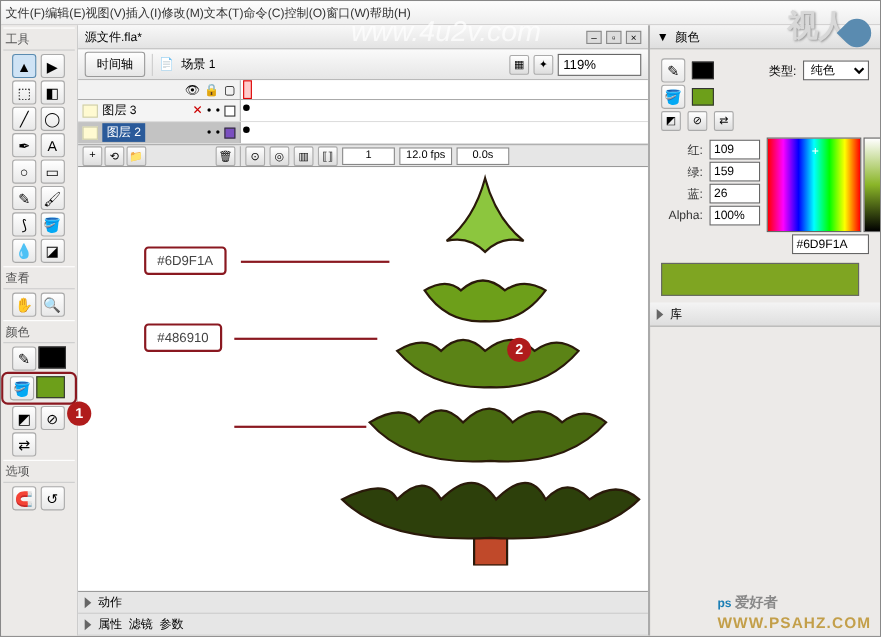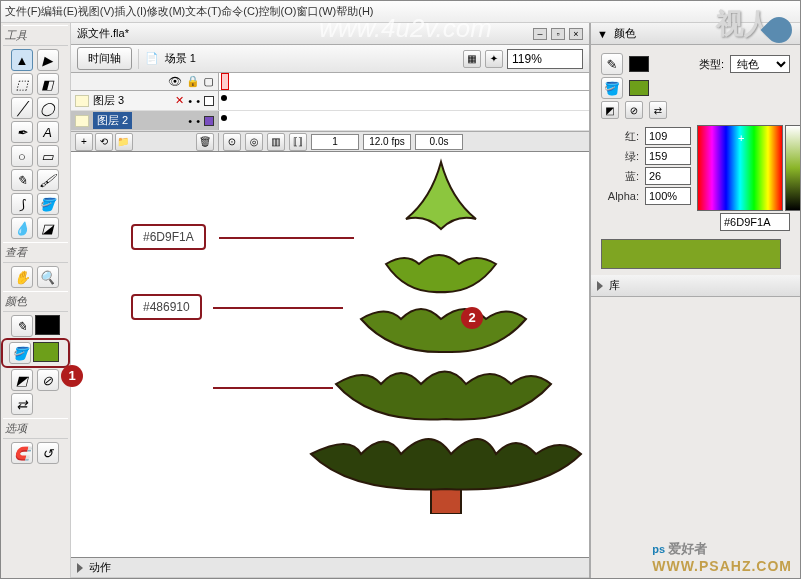--- a/index.html
+++ b/index.html
@@ -4,21 +4,21 @@
 <style>
 *{box-sizing:border-box;margin:0;padding:0;font-family:"Microsoft YaHei",Arial,sans-serif;font-size:11px;}
 body{background:#eceae8;width:801px;height:579px;overflow:hidden;position:relative;border:1px solid #888;}
 .menubar{height:22px;background:linear-gradient(#fdfdfd,#eee);display:flex;align-items:center;padding:0 4px;border-bottom:1px solid #ccc;}
 .menubar span{color:#333;}
 .watermark{position:absolute;top:12px;left:318px;font-size:26px;color:rgba(255,255,255,.7);font-family:Liberation Sans, sans-serif;font-style:italic;z-index:100;pointer-events:none;}
 .logo-right{position:absolute;top:4px;right:8px;z-index:100;}
 .logo-right .txt{font-size:28px;color:#d8d8d8;font-weight:bold;text-shadow:1px 1px 2px #999;}
 .logo-right .bird{display:inline-block;width:26px;height:26px;background:#5a8bb0;border-radius:0 50% 50% 50%;transform:rotate(-45deg);vertical-align:middle;margin-left:-6px;}
 .main{display:flex;height:555px;}
-.toolcol{width:70px;background:#eceae8;border-right:1px solid #ccc;padding:2px;font-style:italic;}
+.toolcol{width:70px;background:#eceae8;border-right:1px solid #ccc;padding:2px;}
 .sect-title{background:#eceae8;color:#555;font-size:11px;padding:2px 2px;border-top:1px solid #fff;border-bottom:1px solid #ccc;}
 .tool-grid{display:grid;grid-template-columns:1fr 1fr;gap:2px;padding:3px 8px;}
 .tool{width:22px;height:22px;background:linear-gradient(#fff,#e8e8e8);border:1px solid #aaa;border-radius:3px;display:flex;align-items:center;justify-content:center;font-size:13px;}
 .tool.active{background:#cfe3f5;border-color:#5a8bb0;}
 .swatch-pair{display:flex;gap:2px;padding:3px 8px;}
 .swatch{width:26px;height:20px;border:1px solid #333;}
 .center{flex:1;display:flex;flex-direction:column;background:#fff;position:relative;border-right:1px solid #aaa;}
 .doc-tab{height:22px;background:linear-gradient(#f8f8f8,#e3e3e3);border-bottom:1px solid #aaa;display:flex;align-items:center;padding:0 6px;gap:8px;}
 .doc-tab .close-mini{margin-left:auto;display:flex;gap:4px;}
 .mini-btn{width:14px;height:12px;background:#ddd;border:1px solid #888;font-size:9px;text-align:center;line-height:10px;}
@@ -228,20 +228,26 @@
       <div class="callout-line" style="left:142px;top:155px;width:130px"></div>
       <div class="callout-line" style="left:142px;top:235px;width:120px"></div>
       <div class="circle-num" style="left:390px;top:155px">2</div>
     </div>
 
     <div class="bottom-panels">
       <div class="panel-bar">
           <span class="tri"></span>
           <span>动作</span>
         </div>
+      <div class="panel-bar">
+        <span class="tri"></span>
+        <span>属性</span>
+        <span>滤镜</span>
+        <span>参数</span>
+      </div>
     </div>
   </div>
 
   <div class="rightcol">
     <div class="panel-title">▼ <span>颜色</span></div>
     <div class="mixer-body">
       <div class="mixer-row">
         <div class="tool">✎</div>
         <div class="swatch" style="background:#000;width:20px;height:16px"></div>
         <span style="margin-left:auto">类型:</span>

